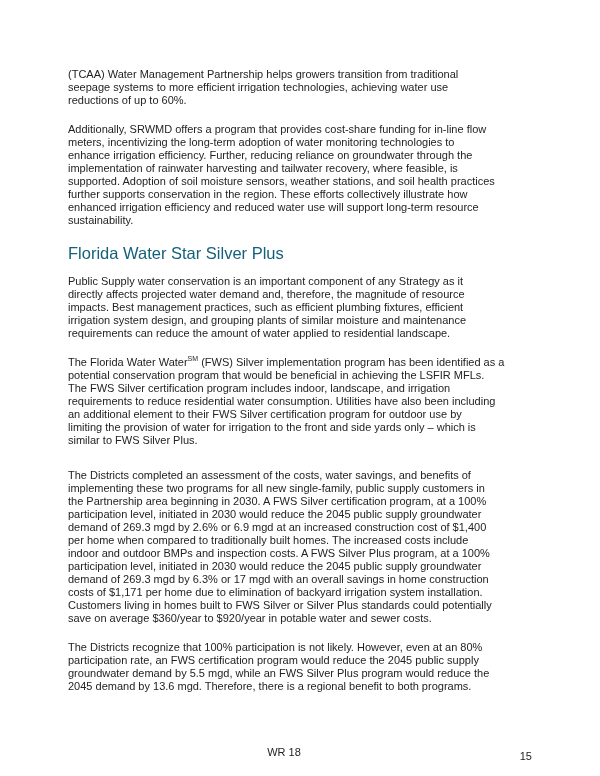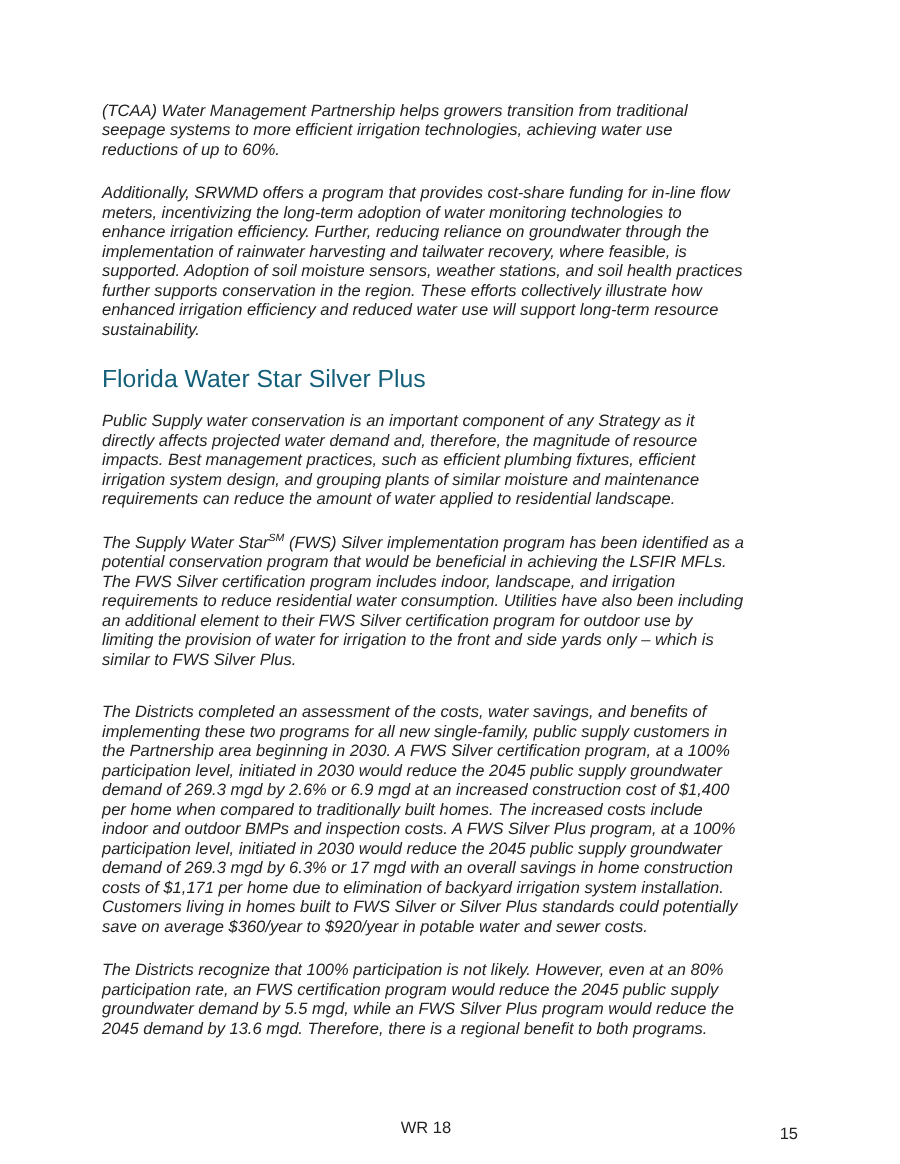--- a/index.html
+++ b/index.html
@@ -26,21 +26,20 @@
     position: absolute;
     left: 68px;
     top: 68px;
     width: 466px;
     color: var(--body_text);
     font-size: 11px;
     line-height: 13px;
   }
   .content p {
     margin: 0 0 16px 0;
-    font-style: italic;
   }
   .content p.gap-lg { margin-bottom: 22px; }
   .lines { display: block; white-space: pre-line; }
   .line-first { display: block; }
   h1.section-heading {
     margin: 16px 0 12px 0;
     font-size: 16.5px;
     line-height: 20px;
     font-weight: normal;
     color: var(--heading_teal);
@@ -98,21 +97,21 @@
 
     <p>
       <span class="lines">Public Supply water conservation is an important component of any Strategy as it
 directly affects projected water demand and, therefore, the magnitude of resource
 impacts. Best management practices, such as efficient plumbing fixtures, efficient
 irrigation system design, and grouping plants of similar moisture and maintenance
 requirements can reduce the amount of water applied to residential landscape.</span>
     </p>
 
     <p class="gap-lg">
-      <span class="line-first"><span>The Supply Water Star</span><sup class="sm">SM</sup><span> (FWS) Silver implementation program has been identified as a</span></span>
+      <span class="line-first"><span>The Florida Water Water</span><sup class="sm">SM</sup><span> (FWS) Silver implementation program has been identified as a</span></span>
       <span class="lines">potential conservation program that would be beneficial in achieving the LSFIR MFLs.
 The FWS Silver certification program includes indoor, landscape, and irrigation
 requirements to reduce residential water consumption. Utilities have also been including
 an additional element to their FWS Silver certification program for outdoor use by
 limiting the provision of water for irrigation to the front and side yards only – which is
 similar to FWS Silver Plus.</span>
     </p>
 
     <p>
       <span class="lines">The Districts completed an assessment of the costs, water savings, and benefits of

